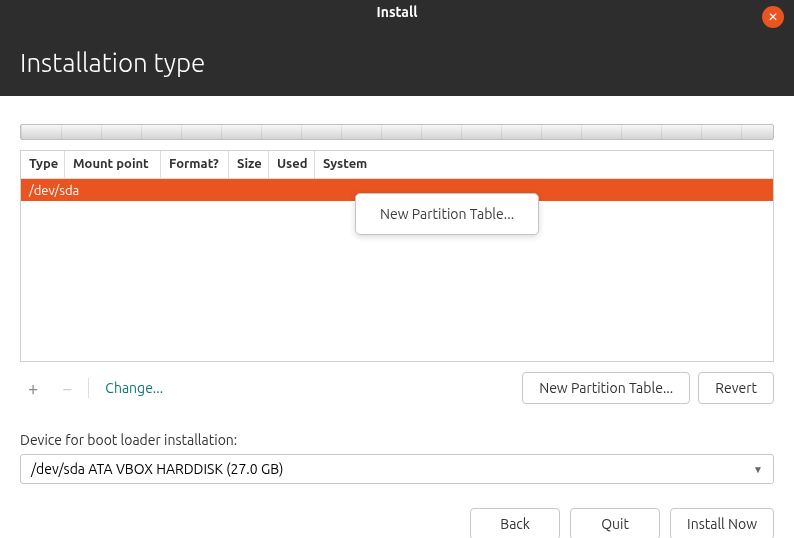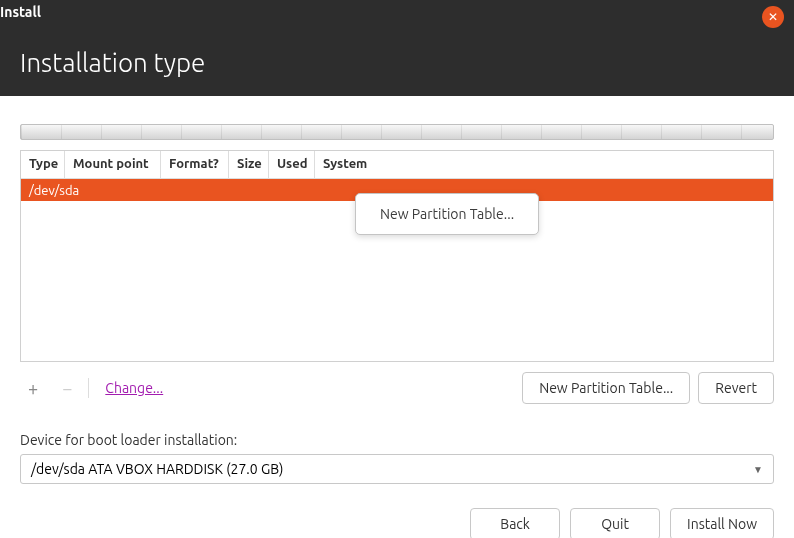--- a/index.html
+++ b/index.html
@@ -1,19 +1,19 @@
 <!DOCTYPE html>
 <html><head>
   <meta charset="utf-8">
   <style>
     * { box-sizing: border-box; margin: 0; padding: 0; font-family: Ubuntu, "Segoe UI", Tahoma, sans-serif; }
     body { width: 794px; height: 538px; background: #fff; overflow: hidden; }
     
     .titlebar { height: 96px; background: #2d2d2d; color: #fff; position: relative; }
-    .titlebar-title { text-align: left; padding-top: 4px; font-size: 14px; font-weight: bold; }
+    .titlebar-title { text-align: center; padding-top: 4px; font-size: 14px; font-weight: bold; }
     .close-btn { position: absolute; right: 10px; top: 6px; width: 22px; height: 22px; background: #e95420; border-radius: 50%; display: flex; align-items: center; justify-content: center; color: #fff; font-size: 12px; cursor: pointer; }
     .page-title { padding: 28px 0 0 20px; font-size: 26px; font-weight: 300; color: #fff; }
     
     .content { padding: 0 20px; }
     
     .bar-chart { margin-top: 28px; height: 16px; background: linear-gradient(to bottom, #f7f7f7, #d4d4d4); border: 1px solid #c0c0c0; border-radius: 2px; position: relative; }
     .bar-chart::before { content: ''; position: absolute; inset: 0; background-image: repeating-linear-gradient(to right, rgba(0,0,0,0.08) 0, rgba(0,0,0,0.08) 1px, transparent 1px, transparent 40px); }
     
     .table-wrap { margin-top: 10px; border: 1px solid #d0d0d0; height: 212px; background: #fff; position: relative; }
     .table-header { display: flex; height: 28px; border-bottom: 1px solid #ddd; }
@@ -28,21 +28,21 @@
     
     .table-row-sel { background: #e95420; color: #fff; padding: 3px 8px; font-size: 13px; height: 22px; display: flex; align-items: center; }
     
     .context-menu { position: absolute; top: 42px; left: 334px; background: #fff; border: 1px solid #c4c4c4; border-radius: 5px; box-shadow: 0 2px 6px rgba(0,0,0,0.15); padding: 4px 0; z-index: 10; }
     .context-menu-item { padding: 8px 24px; font-size: 14px; color: #3c3c3c; cursor: pointer; white-space: nowrap; }
     
     .toolbar { margin-top: 10px; display: flex; align-items: center; gap: 8px; }
     .icon-btn { padding: 4px 8px; font-size: 18px; color: #888; cursor: pointer; background: none; border: none; }
     .icon-btn.disabled { color: #ccc; cursor: default; }
     .sep { width: 1px; height: 20px; background: #ddd; }
-    .toolbar-change { color: #a21caf; font-size: 14px; padding: 0 8px; text-decoration: underline; }
+    .toolbar-change { color: #0f766e; font-size: 14px; padding: 0 8px; }
     .toolbar-spacer { flex: 1; }
     .btn { padding: 7px 16px; font-size: 14px; background: #fff; border: 1px solid #c8c8c8; border-radius: 4px; color: #333; cursor: pointer; }
     
     .bootloader-label { margin-top: 28px; font-size: 14px; color: #333; }
     .dropdown { margin-top: 6px; border: 1px solid #c8c8c8; border-radius: 3px; padding: 6px 10px; font-size: 14px; display: flex; align-items: center; cursor: pointer; background: #fff; }
     .dropdown-text { flex: 1; }
     .dropdown-arrow { color: #666; font-size: 10px; }
     
     .footer { margin-top: 24px; display: flex; justify-content: flex-end; gap: 10px; padding: 0 20px; }
     .footer .btn { min-width: 90px; }

